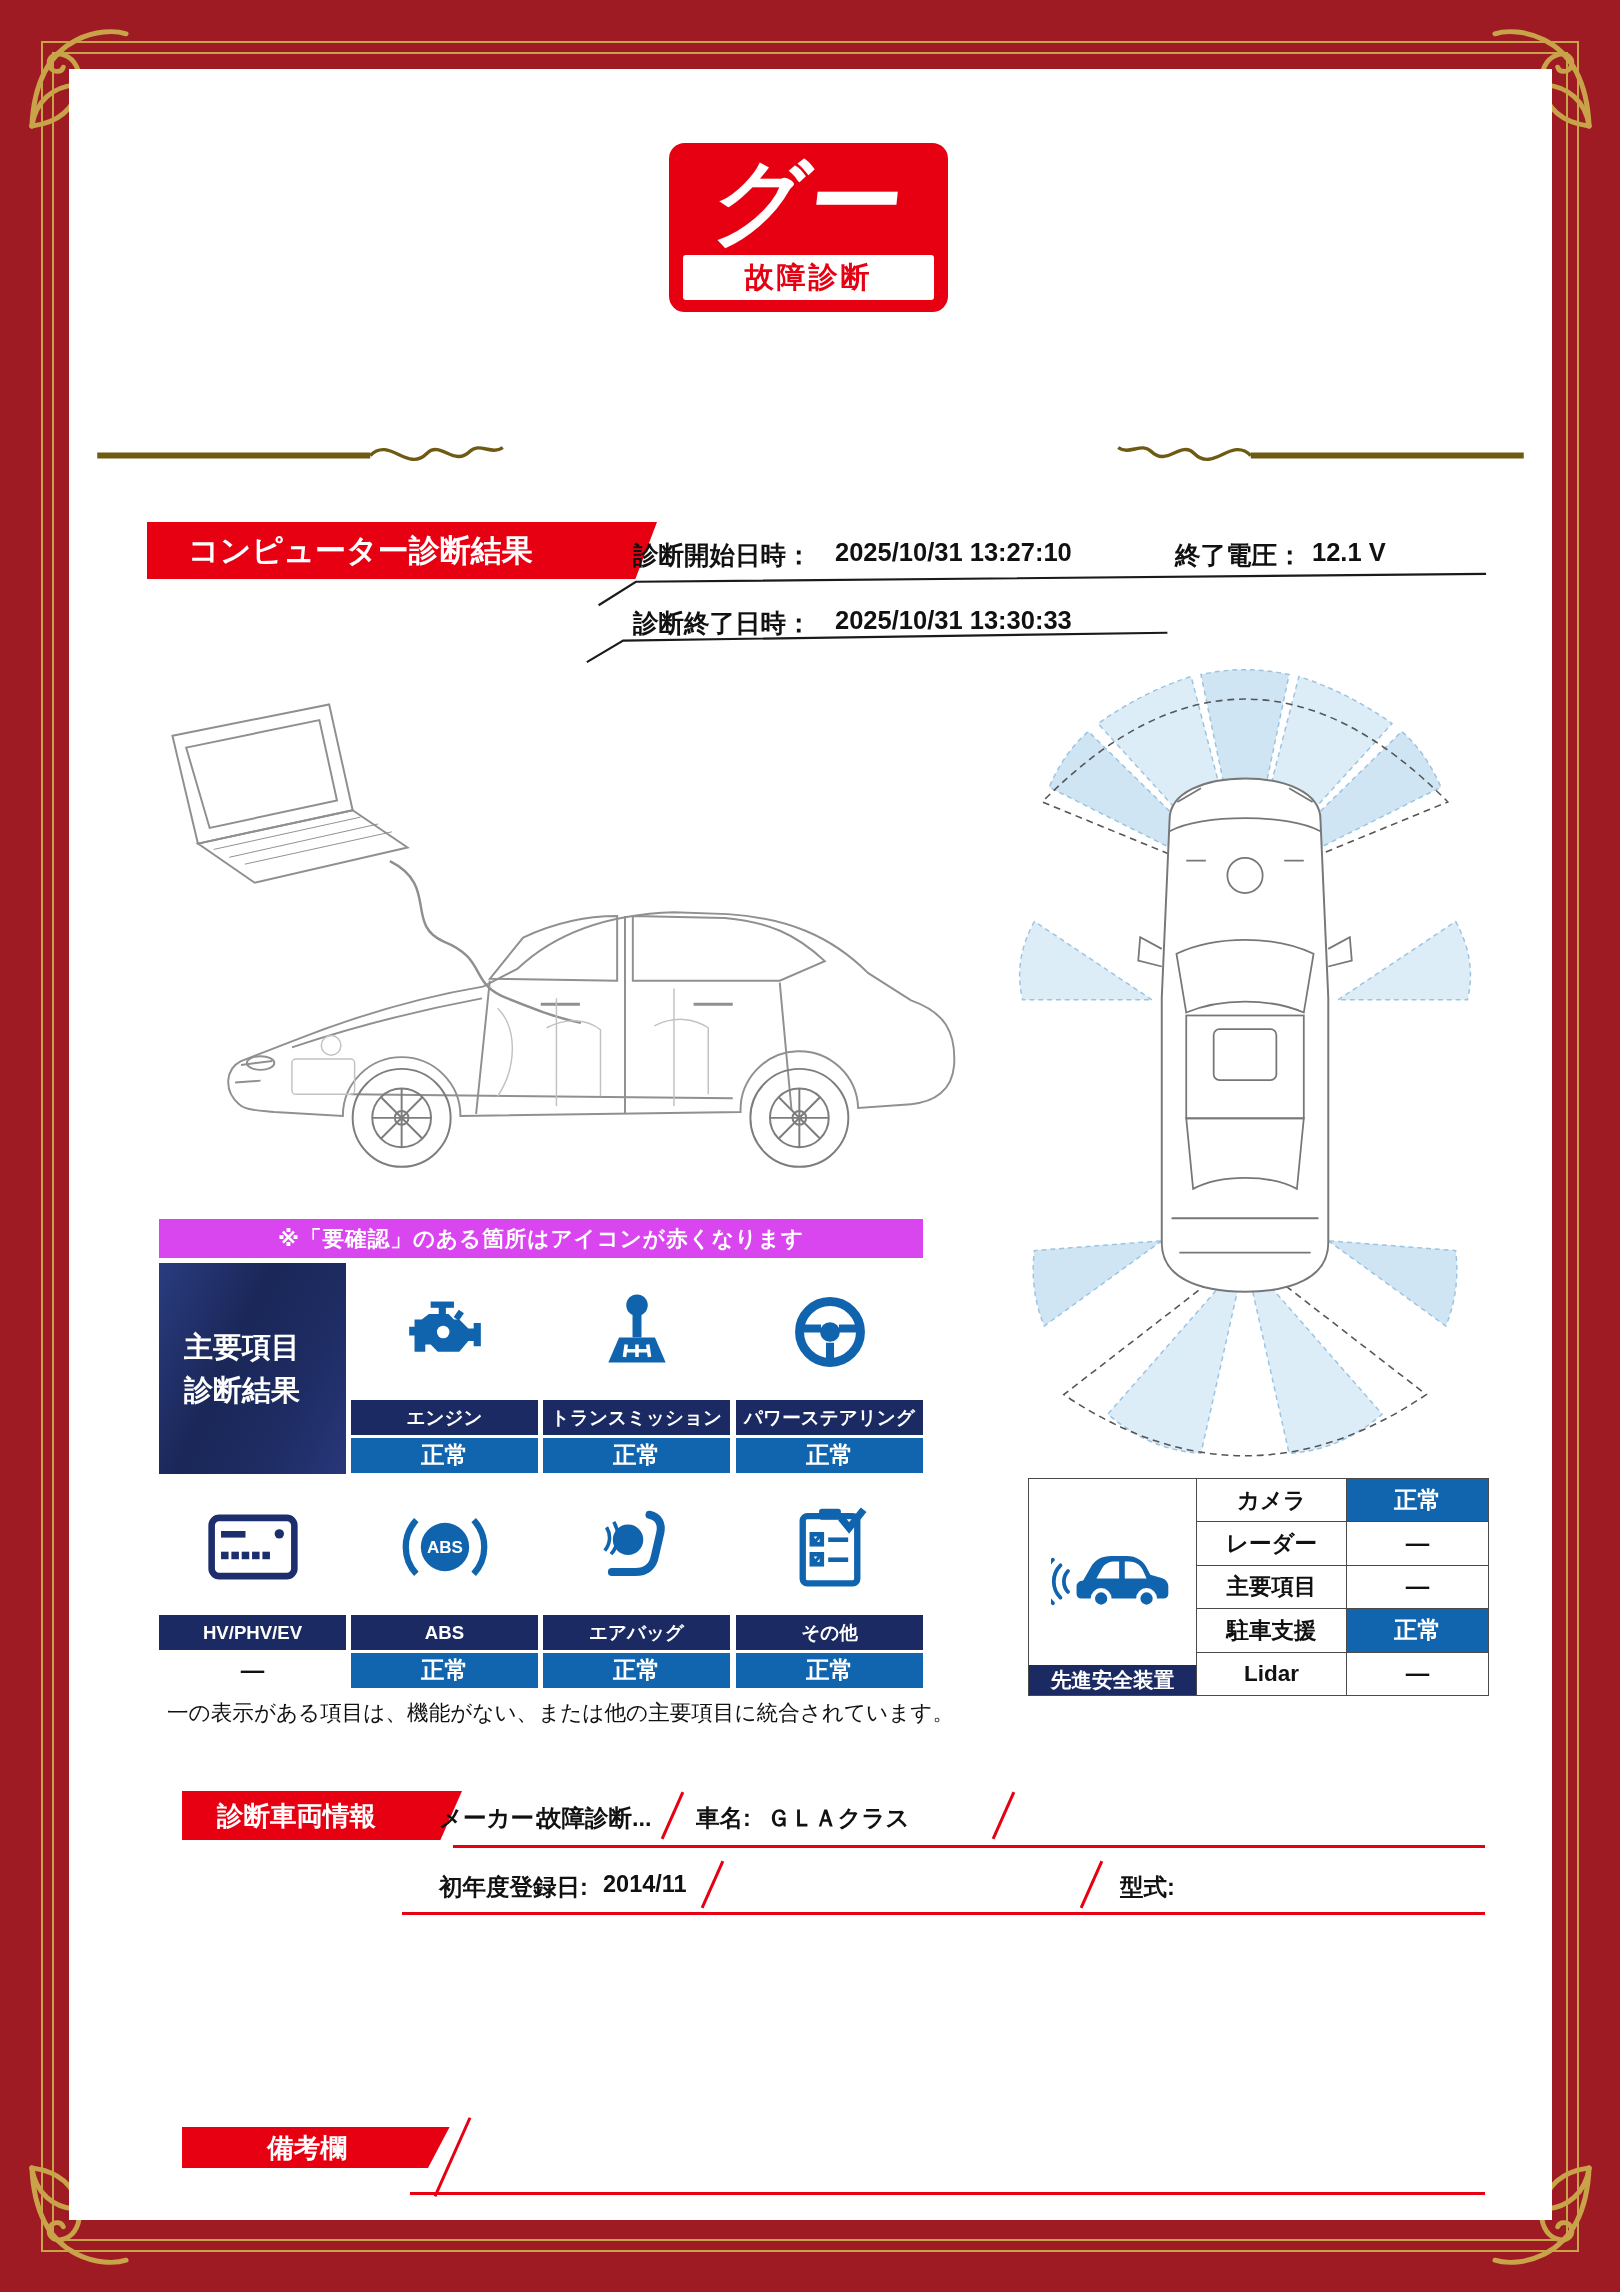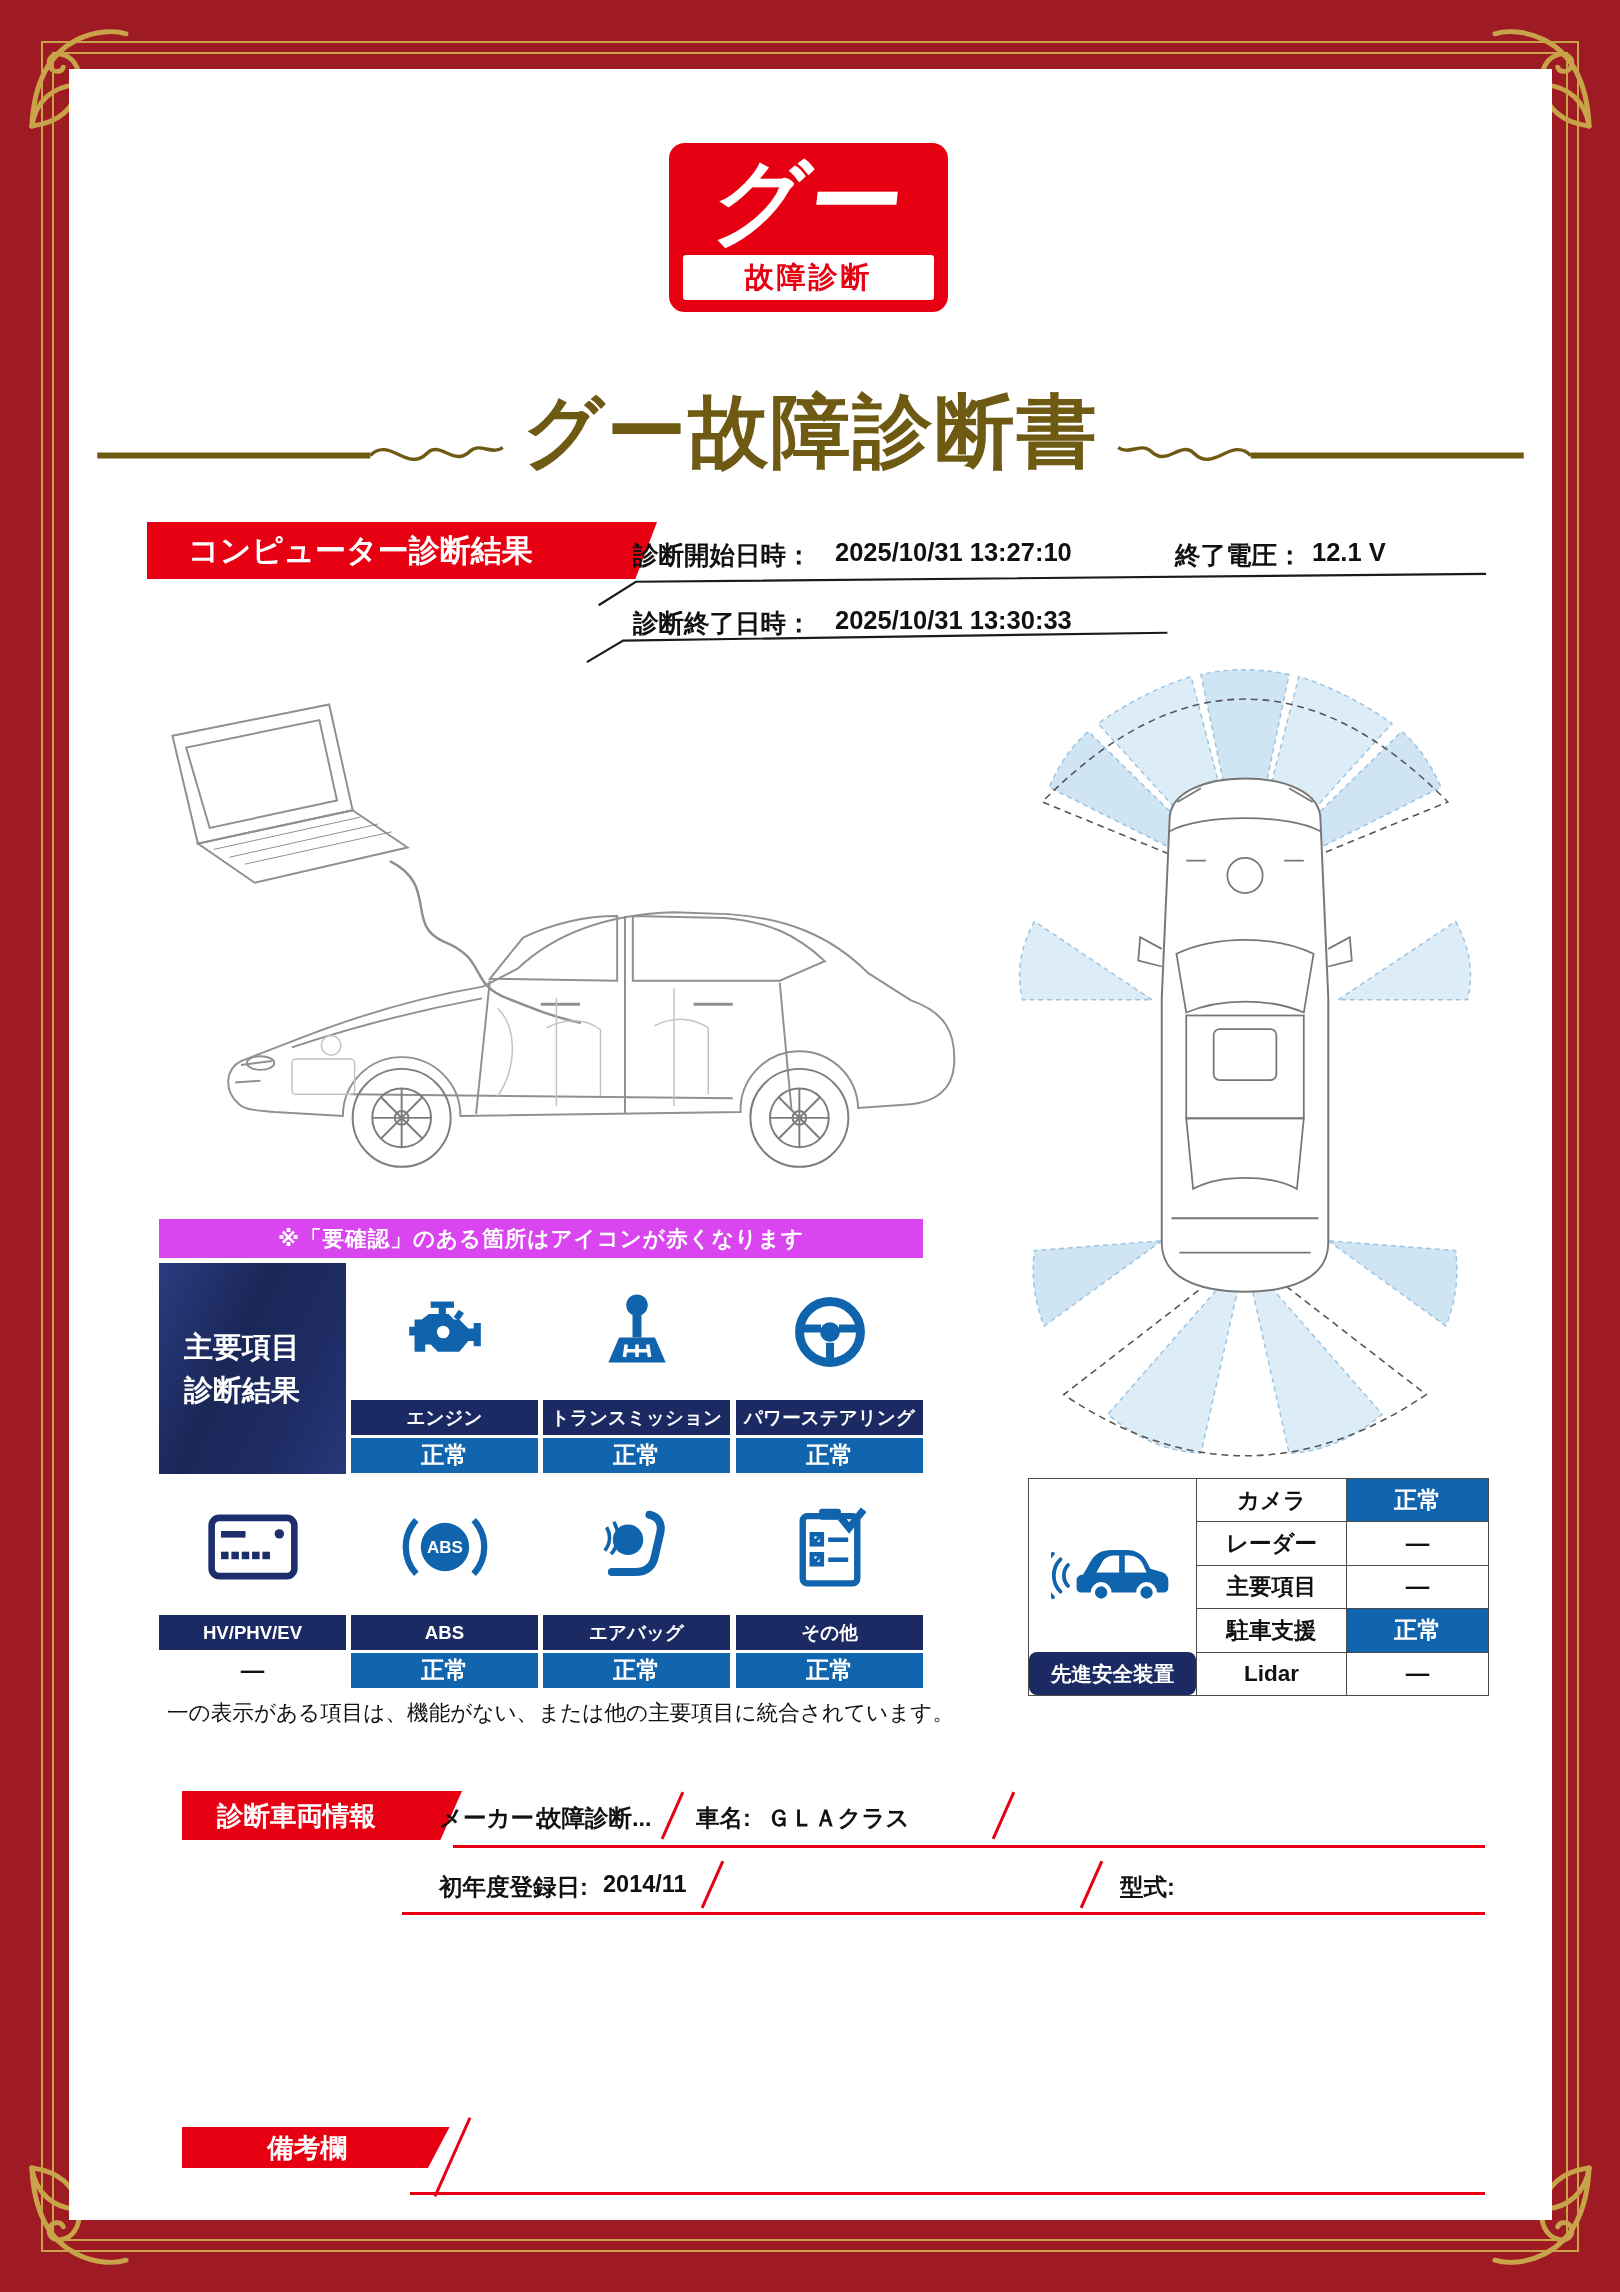--- a/index.html
+++ b/index.html
@@ -60,21 +60,21 @@
   
   .safety{position:absolute;left:959px;top:1409px;border-collapse:collapse;background:#fff;}
   .safety td{border:1.5px solid #4a4a4a;padding:0;}
   .safety .lbl{width:149px;height:41px;text-align:center;color:#111;background:#fff;font-size:22.5px;font-weight:600;margin-left:38px;}
   .safety .st{width:141px;text-align:center;font-weight:bold;font-size:23.5px;}
   .safety .st.ok{background:#1165af;color:#fff;}
   .safety .st.dash{background:#fff;color:#111;}
   .iconcell{width:167px;}
   .iconcell-inner{display:flex;flex-direction:column;height:216px;}
   .safety-iconzone{flex:1;display:flex;align-items:center;justify-content:center;background:#fff;}
-  .safety-label{height:43px;background:#1b2a63;color:#fff;display:flex;align-items:center;justify-content:center;font-size:20.6px;font-weight:bold;border-radius:8px;}
+  .safety-label{height:30px;background:#1b2a63;color:#fff;display:flex;align-items:center;justify-content:center;font-size:20.6px;font-weight:bold;}
 
   
   .veh-banner{position:absolute;left:113px;top:1722px;width:245px;height:49px;font-size:26.5px;padding-left:35px;}
   .veh-text{position:absolute;font-size:23.5px;font-weight:bold;color:#111;white-space:nowrap;}
   .redline{position:absolute;height:2.9px;background:#e60012;}
   .redslash{position:absolute;width:2.9px;background:#e60012;transform:rotate(24deg);}
 
   
   .rem-banner{position:absolute;left:113px;top:2058px;width:250px;height:41px;font-size:26.5px;justify-content:center;padding-right:17.6px;}
 </style>
@@ -114,21 +114,20 @@
     </g>
   </svg>
 
   <div class="content">
 
     <div class="logo">
       <div class="logo-main">グー</div>
       <div class="logo-strip">故障診断</div>
     </div>
 
-    <h1 class="title">グー故障診断書</h1>
     <svg class="flourish left" viewBox="0 0 420 40">
       <path d="M0,22 H280" stroke="#6e5a13" stroke-width="6" fill="none"></path>
       <path d="M280,22 C300,2 318,40 338,20 C352,6 366,34 382,18 C392,8 404,22 416,14" stroke="#6e5a13" stroke-width="3.5" fill="none"></path>
     </svg>
     <svg class="flourish right" viewBox="0 0 420 40">
       <path d="M0,22 H280" stroke="#6e5a13" stroke-width="6" fill="none"></path>
       <path d="M280,22 C300,2 318,40 338,20 C352,6 366,34 382,18 C392,8 404,22 416,14" stroke="#6e5a13" stroke-width="3.5" fill="none"></path>
     </svg>
 
     <div class="ribbon diag-banner">コンピューター診断結果</div>

